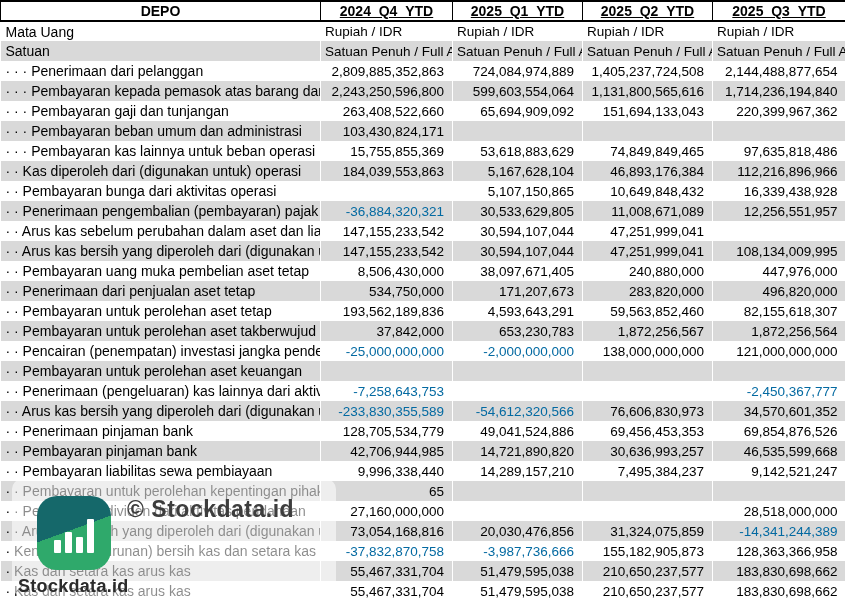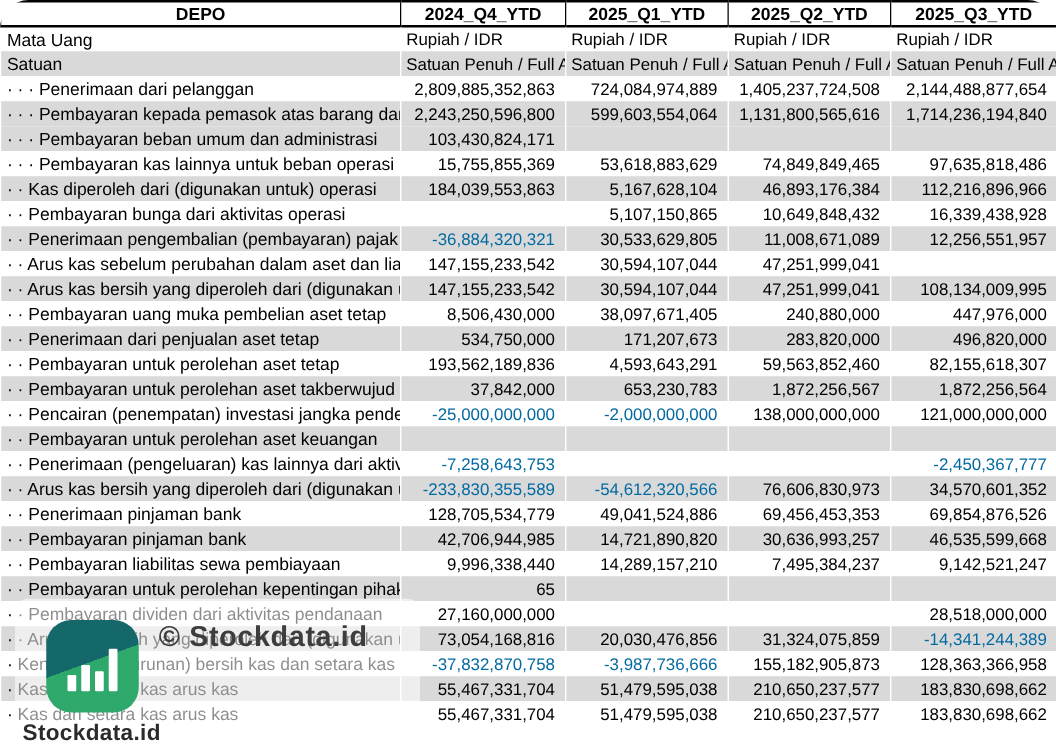--- a/index.html
+++ b/index.html
@@ -1,30 +1,30 @@
 <!DOCTYPE html>
 <html><head>
 <meta charset="utf-8">
 <style>
   html,body{margin:0;padding:0;background:#fff;}
   body{width:845px;height:601px;overflow:hidden;font-family:"Liberation Sans",sans-serif;-webkit-font-smoothing:antialiased;}
-  .screen{position:relative;width:845px;height:601px;overflow:hidden;border-radius:23px;}
+  .screen{position:relative;width:845px;height:601px;overflow:hidden;}
   table{border-collapse:collapse;table-layout:fixed;width:845px;}
   col.c-label{width:320px;}
   col.c-v1{width:132px;}
   col.c-v2{width:130px;}
   col.c-v3{width:130px;}
   col.c-v4{width:133px;}
   thead th{
     height:20px;box-sizing:border-box;background:#fff;color:#000;
     font-size:14px;font-weight:bold;text-align:center;vertical-align:middle;
     border:1px solid #000;border-top:2px solid #000;border-bottom:2px solid #000;
     white-space:nowrap;overflow:hidden;padding:0 2px;
   }
-  thead th.year{margin-top:20px;}
+  thead th.year{text-decoration:underline;margin-top:20px;}
   tbody td{
     height:20px;box-sizing:border-box;font-size:14px;color:#000;
     white-space:nowrap;overflow:hidden;vertical-align:middle;padding:0 6px 0 4px;
   }
   tbody td.val{text-align:right;padding-right:8px;border-left:1px solid #fff;font-size:13.5px;}
   tbody td.val.leftal{text-align:left;padding-left:4px;}
   tbody tr.band td{background:#d9d9d9;}
   tbody td.neg{color:#0369a1;}
   tbody td.lbl{padding-left:5px;}
   
@@ -95,20 +95,27 @@
           <td class="val">1,405,237,724,508</td>
           <td class="val">2,144,488,877,654</td>
         </tr>
         <tr class="band">
           <td class="lbl">· · · Pembayaran kepada pemasok atas barang dan ja</td>
           <td class="val">2,243,250,596,800</td>
           <td class="val">599,603,554,064</td>
           <td class="val">1,131,800,565,616</td>
           <td class="val">1,714,236,194,840</td>
         </tr>
+        <tr>
+          <td class="lbl">· · · Pembayaran gaji dan tunjangan</td>
+          <td class="val">263,408,522,660</td>
+          <td class="val">65,694,909,092</td>
+          <td class="val">151,694,133,043</td>
+          <td class="val">220,399,967,362</td>
+        </tr>
         <tr class="band">
           <td class="lbl">· · · Pembayaran beban umum dan administrasi</td>
           <td class="val">103,430,824,171</td>
           <td class="val"></td>
           <td class="val"></td>
           <td class="val"></td>
         </tr>
         <tr>
           <td class="lbl">· · · Pembayaran kas lainnya untuk beban operasi</td>
           <td class="val">15,755,855,369</td>

